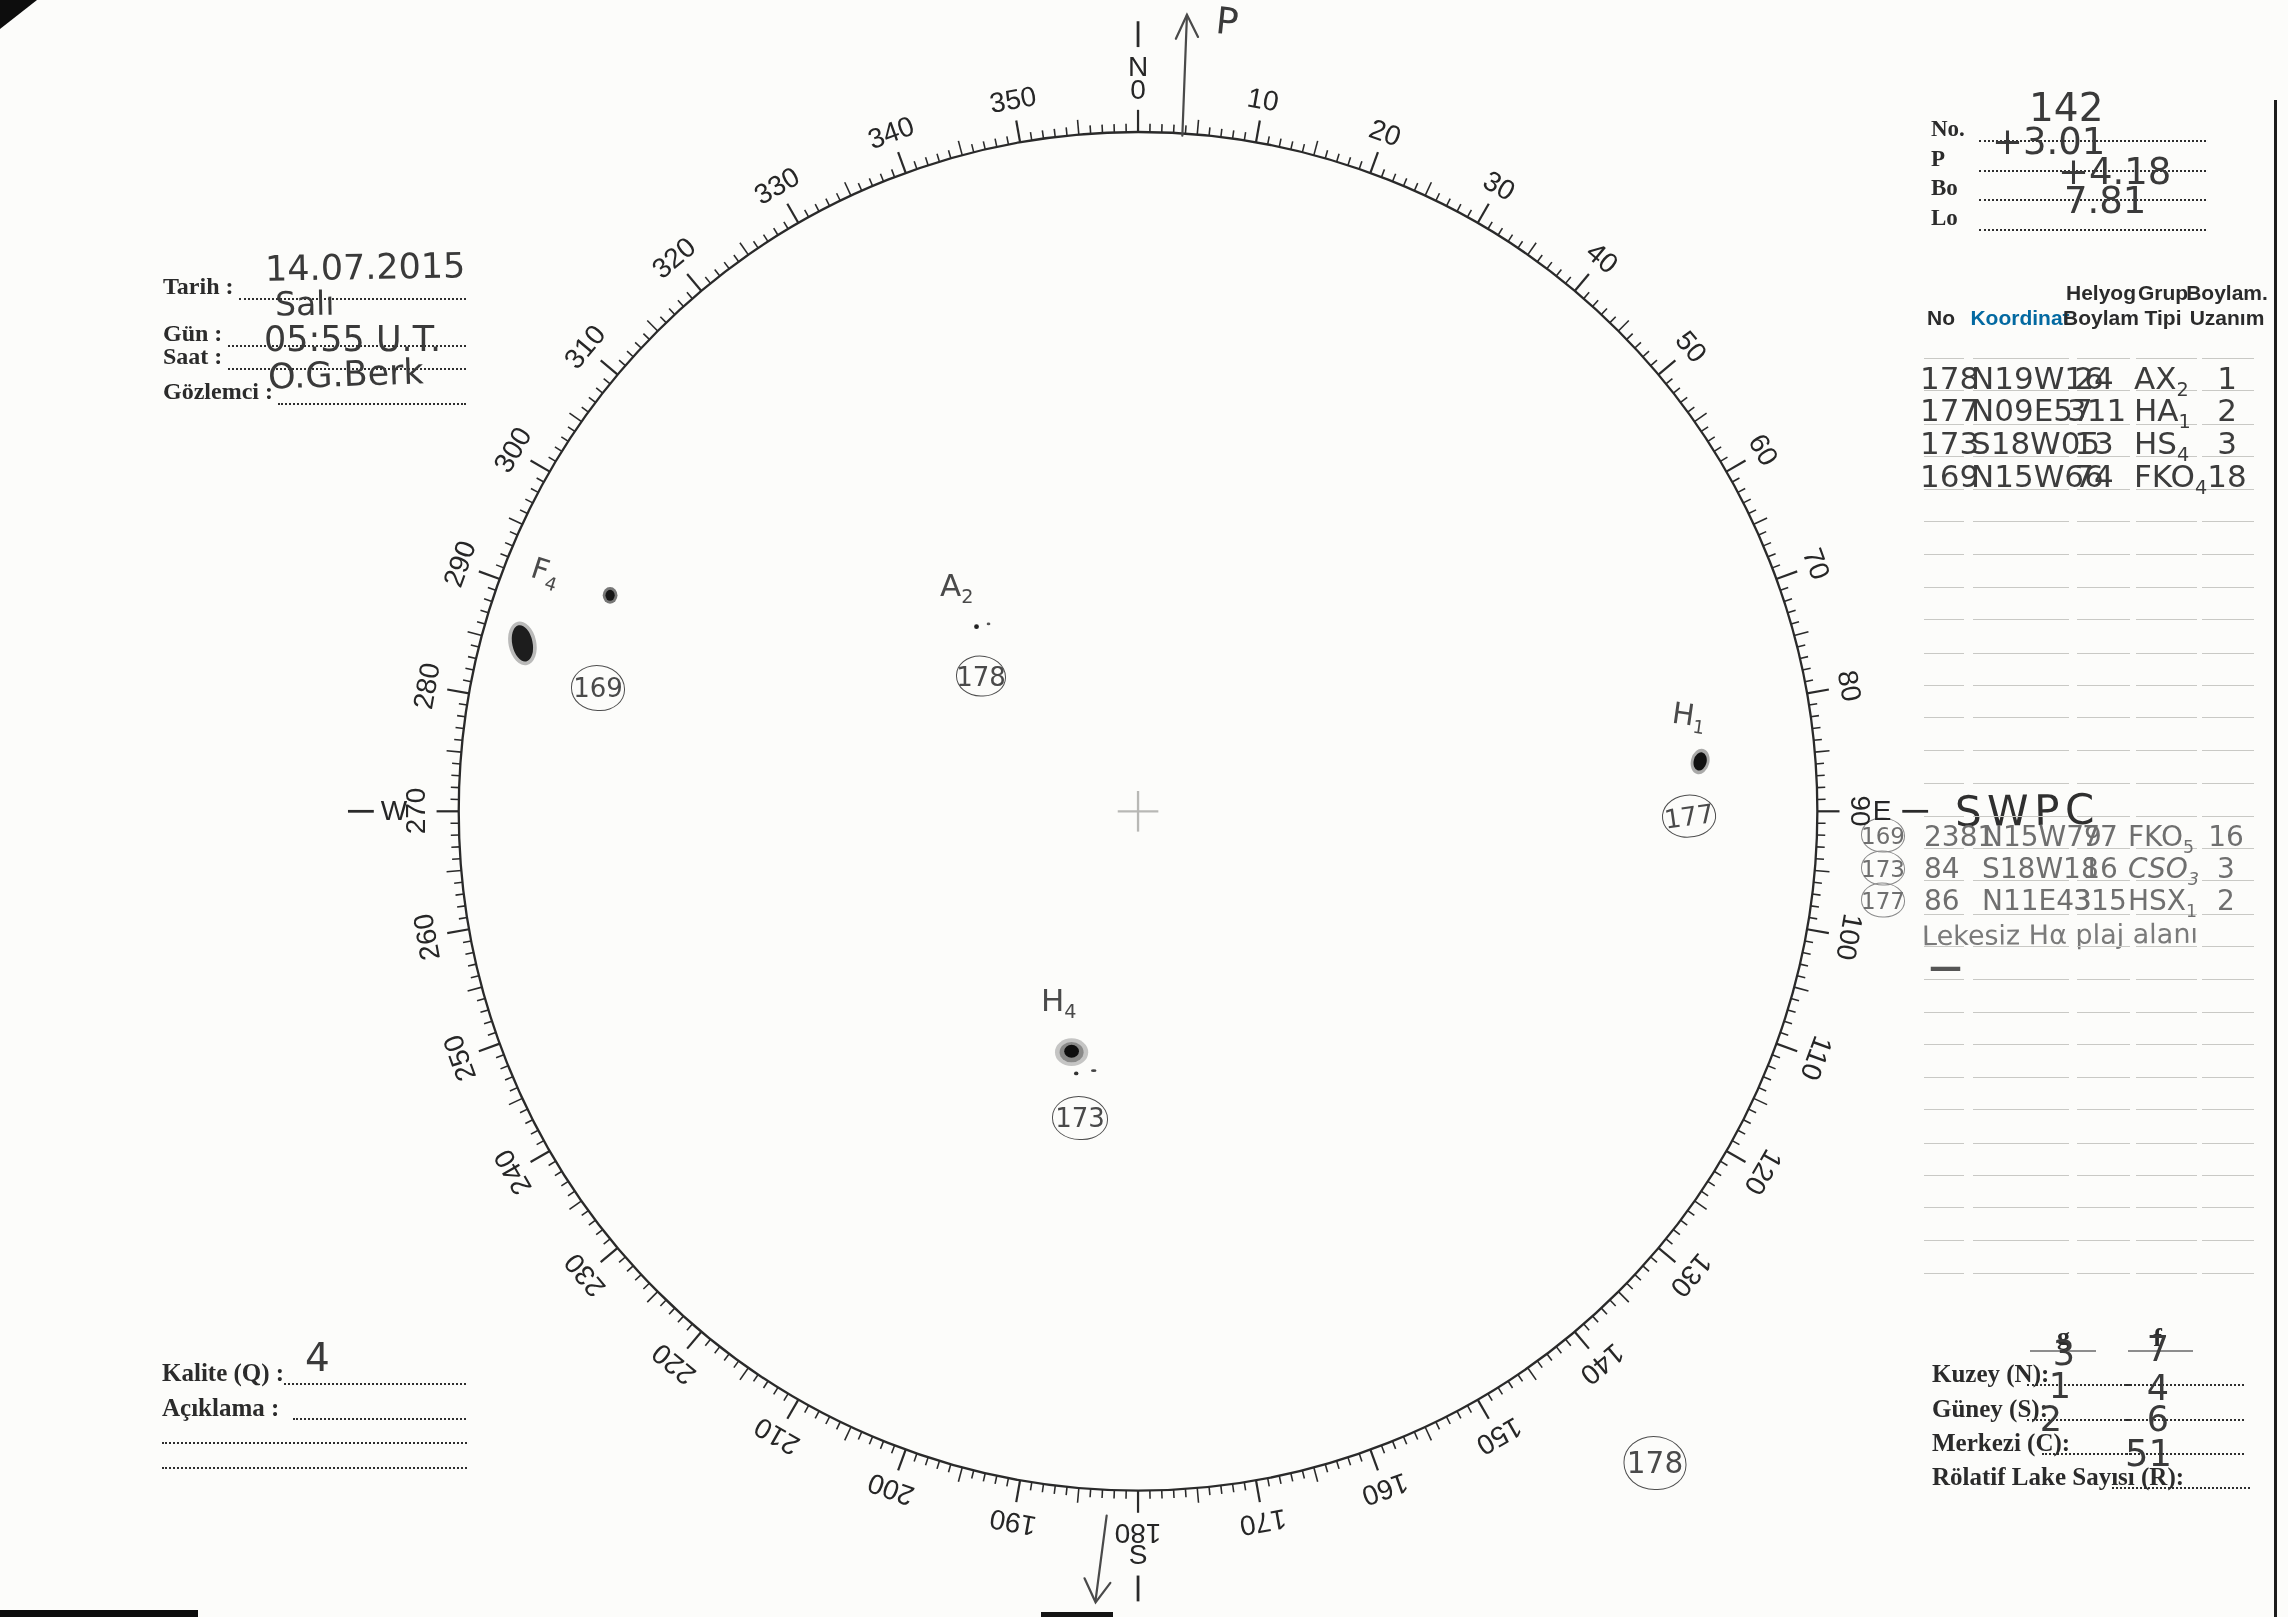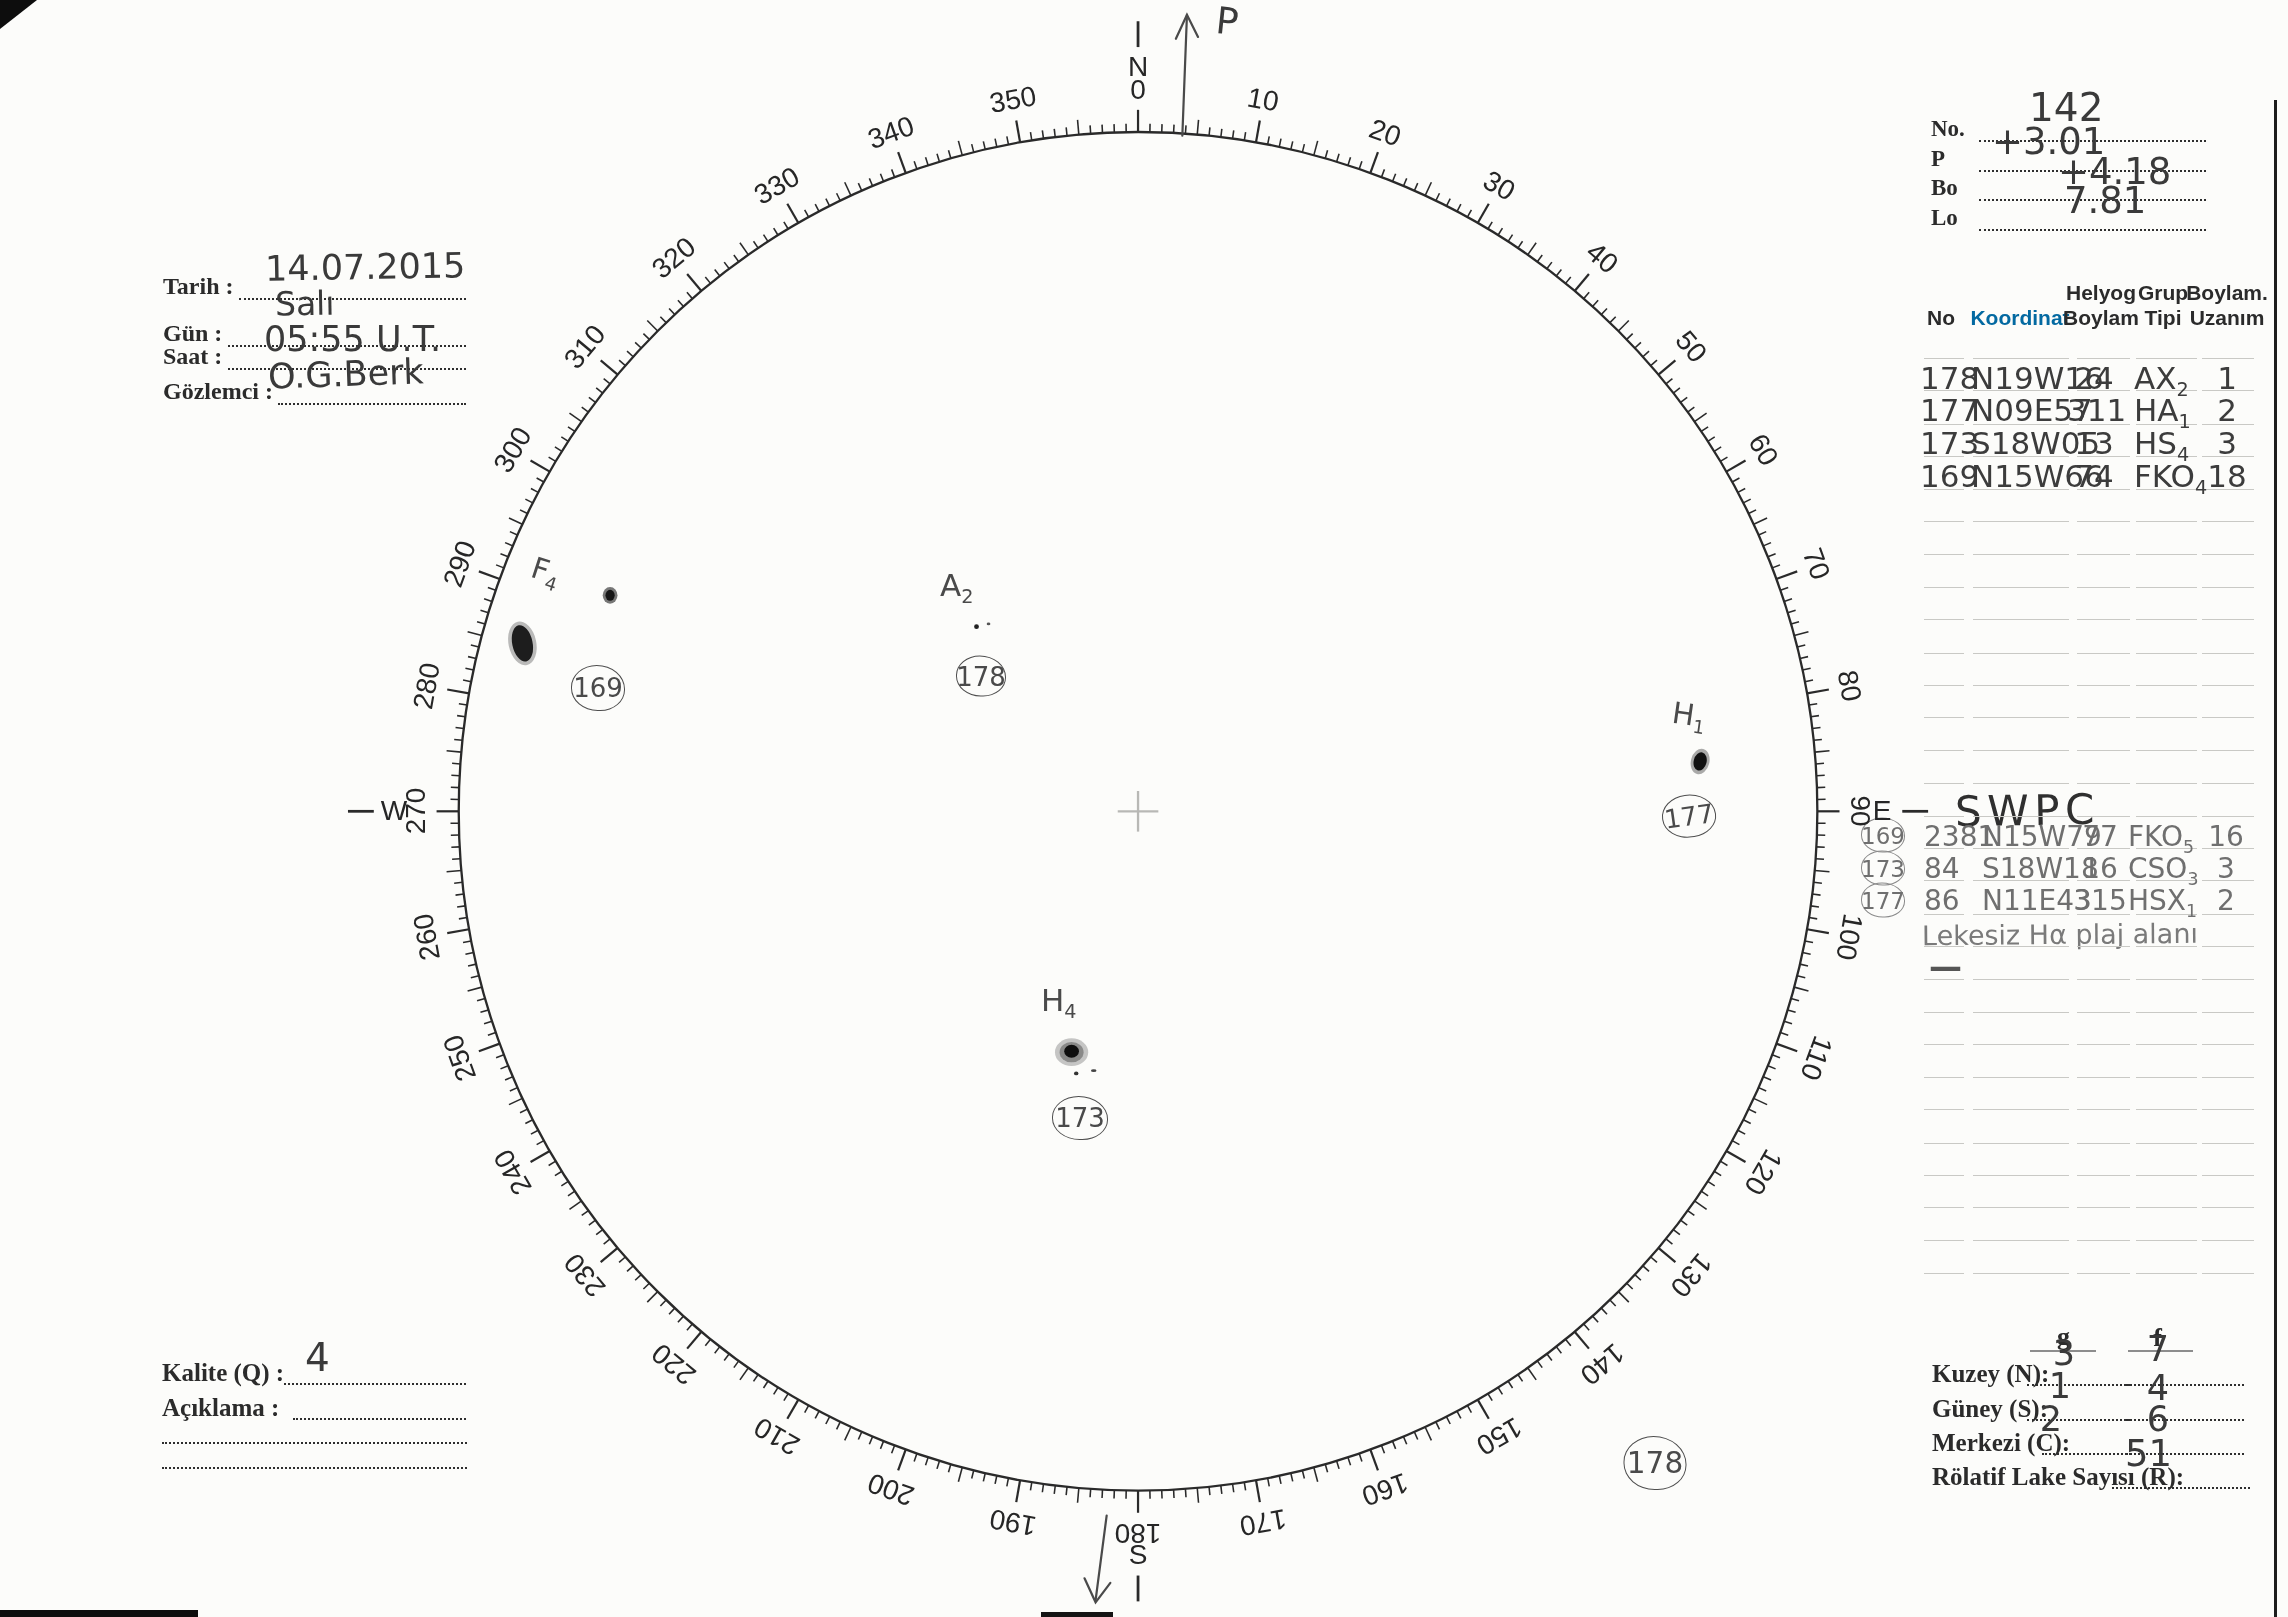--- a/index.html
+++ b/index.html
@@ -697,21 +697,21 @@
     <div class="circref abs" style="left: 1883px; top: 835px; width: 42px; height: 33px; border: 1.5px solid rgb(138, 138, 138); font-size: 23px; color: rgb(111, 111, 111);">169</div>
     <div class="hand abs" style="left: 1924px; top: 820px; width: 54px; text-align: left; font-size: 28px; color: rgb(111, 111, 111);">2381</div>
     <div class="hand abs" style="left: 1982px; top: 820px; width: 100px; text-align: left; font-size: 28px; color: rgb(111, 111, 111);">N15W79</div>
     <div class="hand abs" style="left: 2073px; top: 820px; width: 54px; text-align: center; font-size: 28px; color: rgb(111, 111, 111);">77</div>
     <div class="hand abs" style="left: 2128px; top: 820px; width: 72px; text-align: left; font-size: 28px; color: rgb(111, 111, 111);"><span>FKO</span><sub>5</sub></div>
     <div class="hand abs" style="left: 2202px; top: 820px; width: 48px; text-align: center; font-size: 28px; color: rgb(111, 111, 111);">16</div>
     <div class="circref abs" style="left: 1883px; top: 868px; width: 42px; height: 33px; border: 1.5px solid rgb(138, 138, 138); font-size: 23px; color: rgb(111, 111, 111);">173</div>
     <div class="hand abs" style="left: 1924px; top: 852px; width: 54px; text-align: left; font-size: 28px; color: rgb(111, 111, 111);">84</div>
     <div class="hand abs" style="left: 1982px; top: 852px; width: 100px; text-align: left; font-size: 28px; color: rgb(111, 111, 111);">S18W18</div>
     <div class="hand abs" style="left: 2073px; top: 852px; width: 54px; text-align: center; font-size: 28px; color: rgb(111, 111, 111);">16</div>
-    <div class="hand abs" style="left: 2128px; top: 852px; width: 72px; text-align: left; font-size: 28px; color: rgb(111, 111, 111);"><span>CSO</span><sub>3</sub></div>
+    <div class="hand abs" style="left: 2128px; top: 852px; width: 72px; text-align: left; font-size: 28px; color: rgb(111, 111, 111); font-style: italic;"><span>CSO</span><sub>3</sub></div>
     <div class="hand abs" style="left: 2202px; top: 852px; width: 48px; text-align: center; font-size: 28px; color: rgb(111, 111, 111);">3</div>
     <div class="circref abs" style="left: 1883px; top: 900px; width: 42px; height: 33px; border: 1.5px solid rgb(138, 138, 138); font-size: 23px; color: rgb(111, 111, 111);">177</div>
     <div class="hand abs" style="left: 1924px; top: 884px; width: 54px; text-align: left; font-size: 28px; color: rgb(111, 111, 111);">86</div>
     <div class="hand abs" style="left: 1982px; top: 884px; width: 100px; text-align: left; font-size: 28px; color: rgb(111, 111, 111);">N11E43</div>
     <div class="hand abs" style="left: 2073px; top: 884px; width: 54px; text-align: center; font-size: 28px; color: rgb(111, 111, 111);">315</div>
     <div class="hand abs" style="left: 2128px; top: 884px; width: 72px; text-align: left; font-size: 28px; color: rgb(111, 111, 111);"><span>HSX</span><sub>1</sub></div>
     <div class="hand abs" style="left: 2202px; top: 884px; width: 48px; text-align: center; font-size: 28px; color: rgb(111, 111, 111);">2</div>
     <div class="deg abs" style="left: 1138px; top: 90px; transform: translate(-50%, -50%) rotate(0deg);">0</div>
     <div class="deg abs" style="left: 1263px; top: 100px; transform: translate(-50%, -50%) rotate(10deg);">10</div>
     <div class="deg abs" style="left: 1385px; top: 133px; transform: translate(-50%, -50%) rotate(20deg);">20</div>

